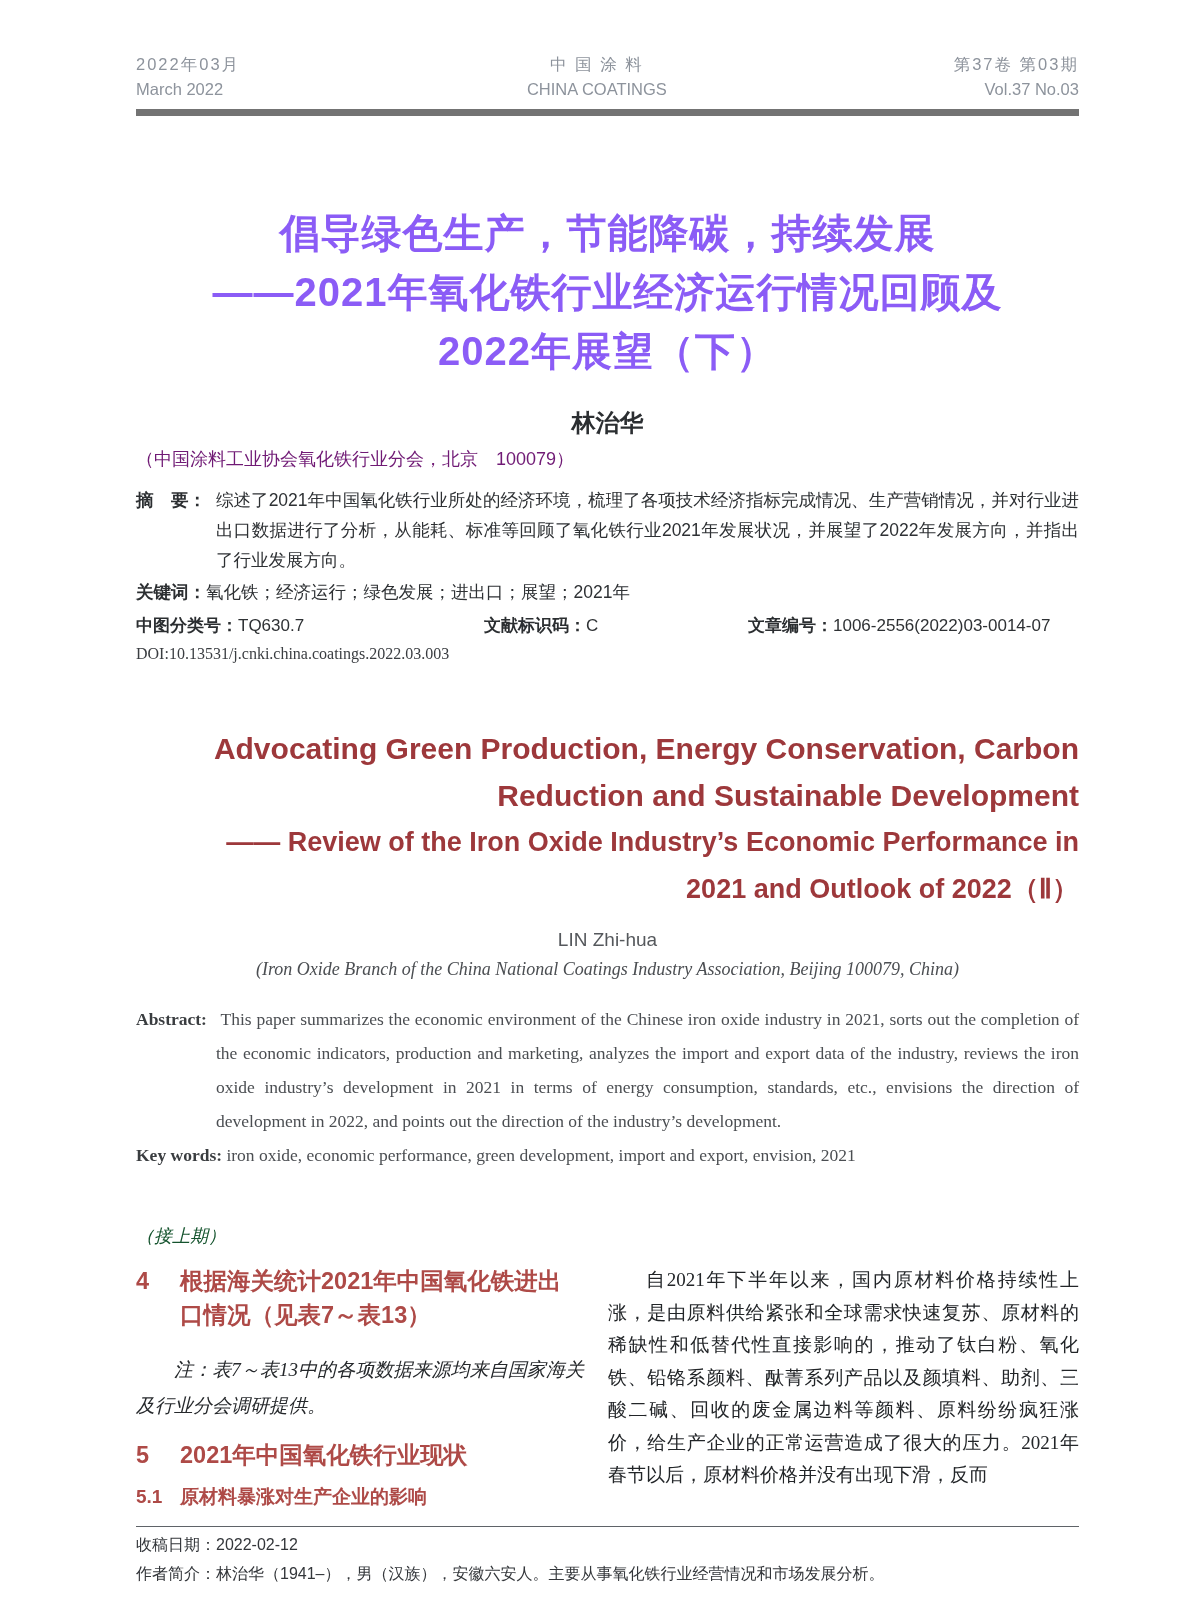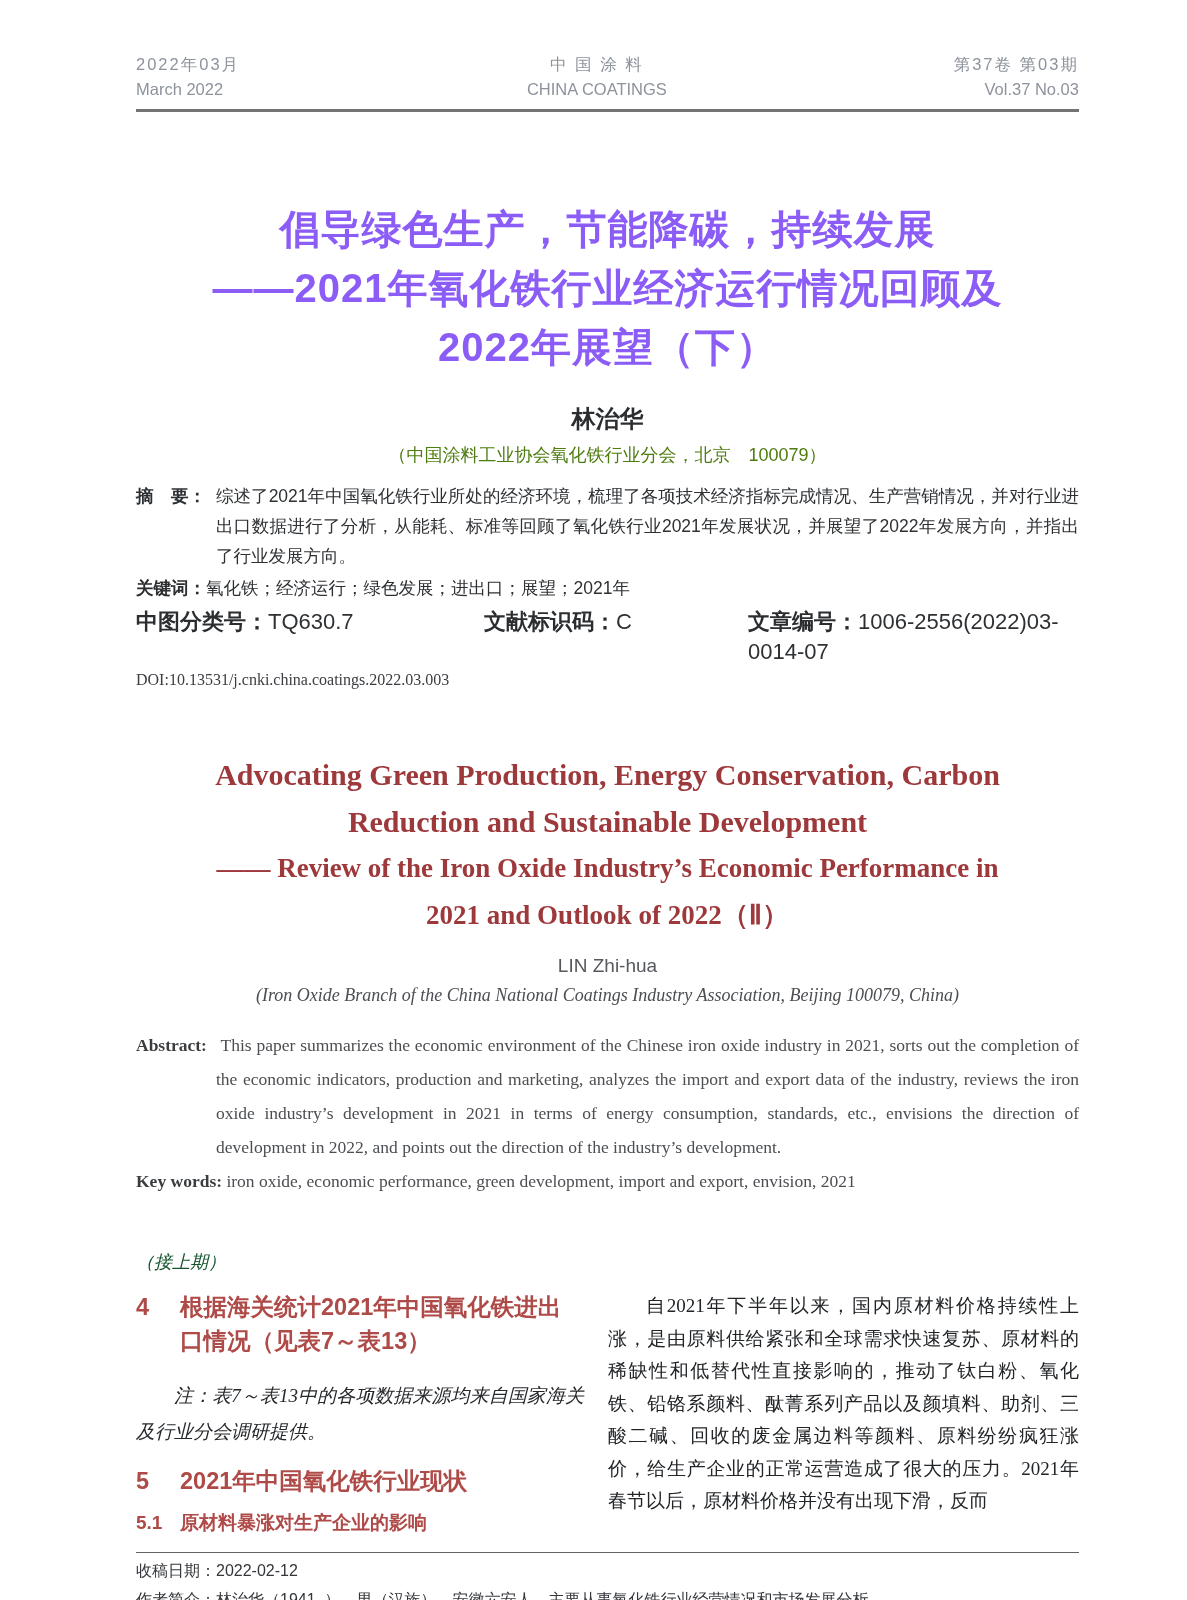--- a/index.html
+++ b/index.html
@@ -19,21 +19,21 @@
   
   .jheader {
     display: flex;
     justify-content: space-between;
     align-items: flex-end;
     color: #8d939c;
     font-family: "Liberation Sans", "DejaVu Sans", sans-serif;
     font-size: 16.5px;
     line-height: 25px;
     padding-bottom: 7px;
-    border-bottom: 3px solid #737373;
+    border-bottom: 7px solid #737373;
   }
   .jheader .col { display: flex; flex-direction: column; }
   .jheader .col.center { text-align: center; }
   .jheader .col.right { text-align: right; }
   .jheader .cn { letter-spacing: 2px; }
 
   
   .cn-title {
     margin-top: 88px;
     text-align: center;
@@ -48,24 +48,24 @@
   .cn-author {
     margin-top: 26px;
     text-align: center;
     font-weight: bold;
     font-size: 24px;
     font-family: "Liberation Sans", "DejaVu Sans", sans-serif;
     color: #2b2e31;
   }
   .cn-affil {
     margin-top: 8px;
-    text-align: center;
+    text-align: left;
     font-size: 18px;
     font-family: "Liberation Sans", "DejaVu Sans", sans-serif;
-    color: #4d7c0f;
+    color: #701a75;
   }
 
   
   .cn-abs {
     margin-top: 14px;
     font-family: "Liberation Sans", "DejaVu Sans", sans-serif;
     font-size: 17.5px;
     line-height: 30px;
     text-align: justify;
     color: #2e3134;
@@ -80,43 +80,43 @@
     margin-top: 2px;
     font-family: "Liberation Sans", "DejaVu Sans", sans-serif;
     font-size: 17.5px;
     line-height: 30px;
     color: #2e3134;
   }
   .meta-row {
     margin-top: 4px;
     display: flex;
     font-family: "Liberation Sans", "DejaVu Sans", sans-serif;
-    font-size: 22px;
+    font-size: 17px;
     line-height: 30px;
     color: #2e3134;
   }
   .meta-row .m1 { width: 348px; }
   .meta-row .m2 { width: 264px; }
   .meta-row .m3 { flex: 1; }
   .doi-line {
     margin-top: 4px;
     font-size: 16px;
     color: #3a3d41;
     font-family: "Liberation Serif", "DejaVu Serif", serif;
   }
 
   
   .en-title {
     margin-top: 62px;
-    text-align: center;
+    text-align: right;
     color: #9d383b;
     font-weight: bold;
     font-size: 30px;
     line-height: 47px;
-    font-family: Liberation Serif, serif;
+    font-family: Liberation Sans, sans-serif;
   }
   .en-title .sub { font-size: 27px; }
   .en-author {
     margin-top: 16px;
     text-align: center;
     font-size: 19px;
     color: #55585c;
     font-family: "Liberation Sans", "DejaVu Sans", sans-serif;
   }
   .en-affil {

